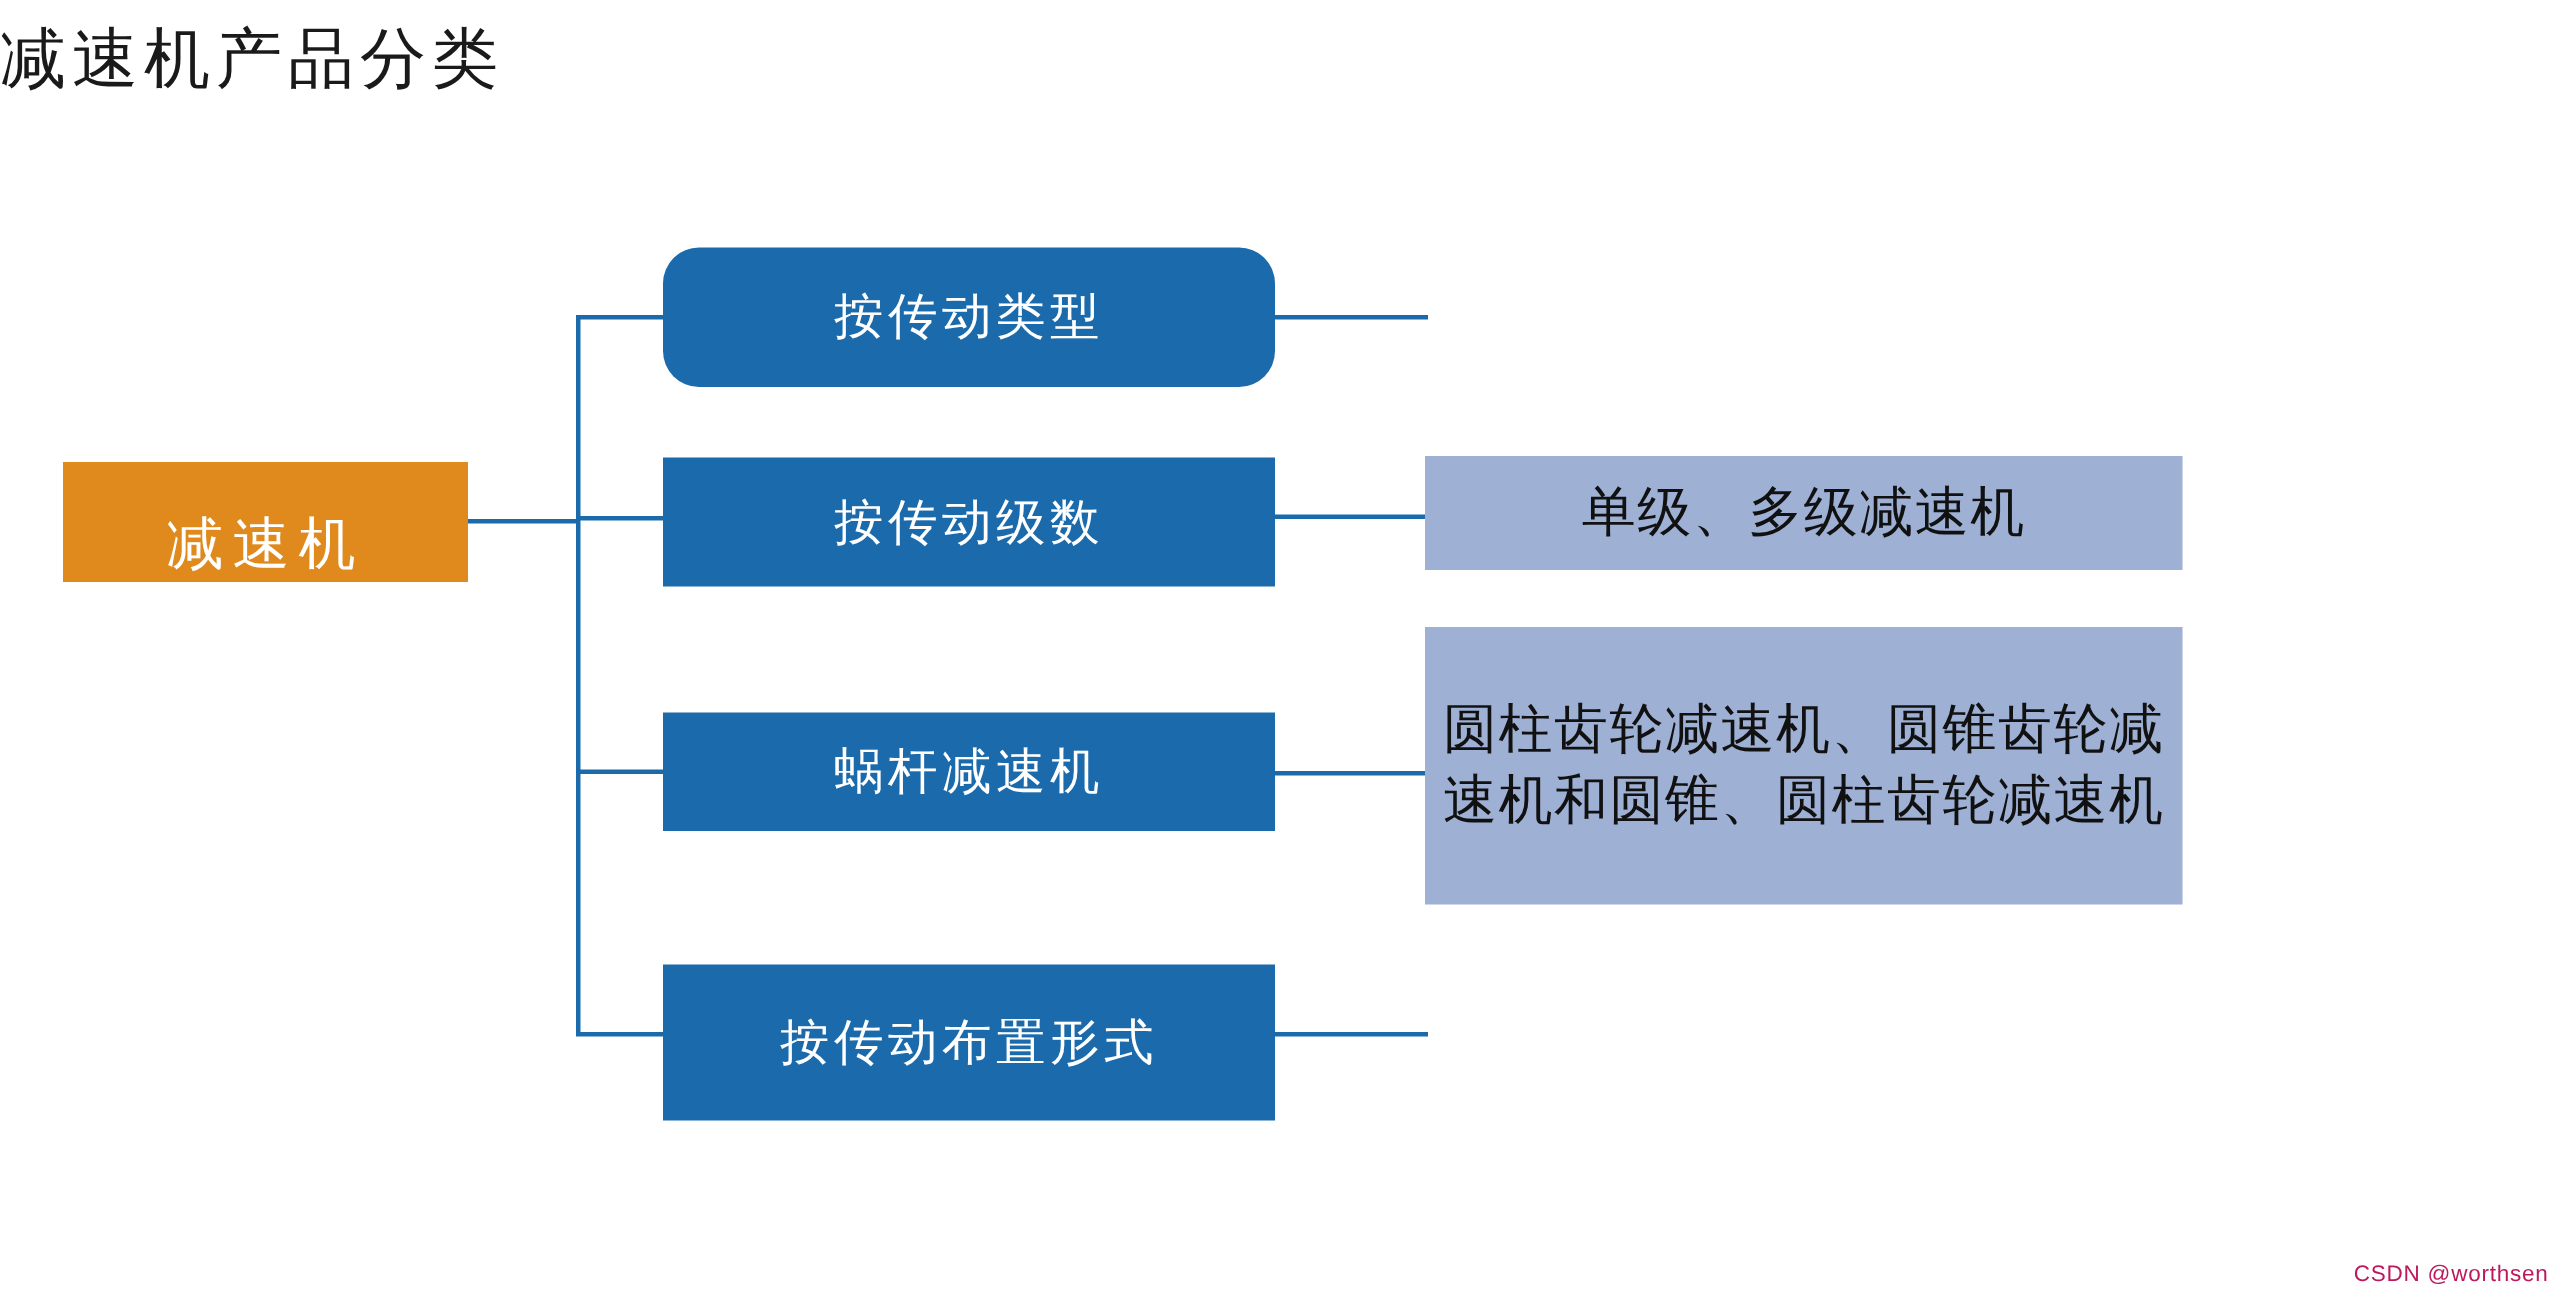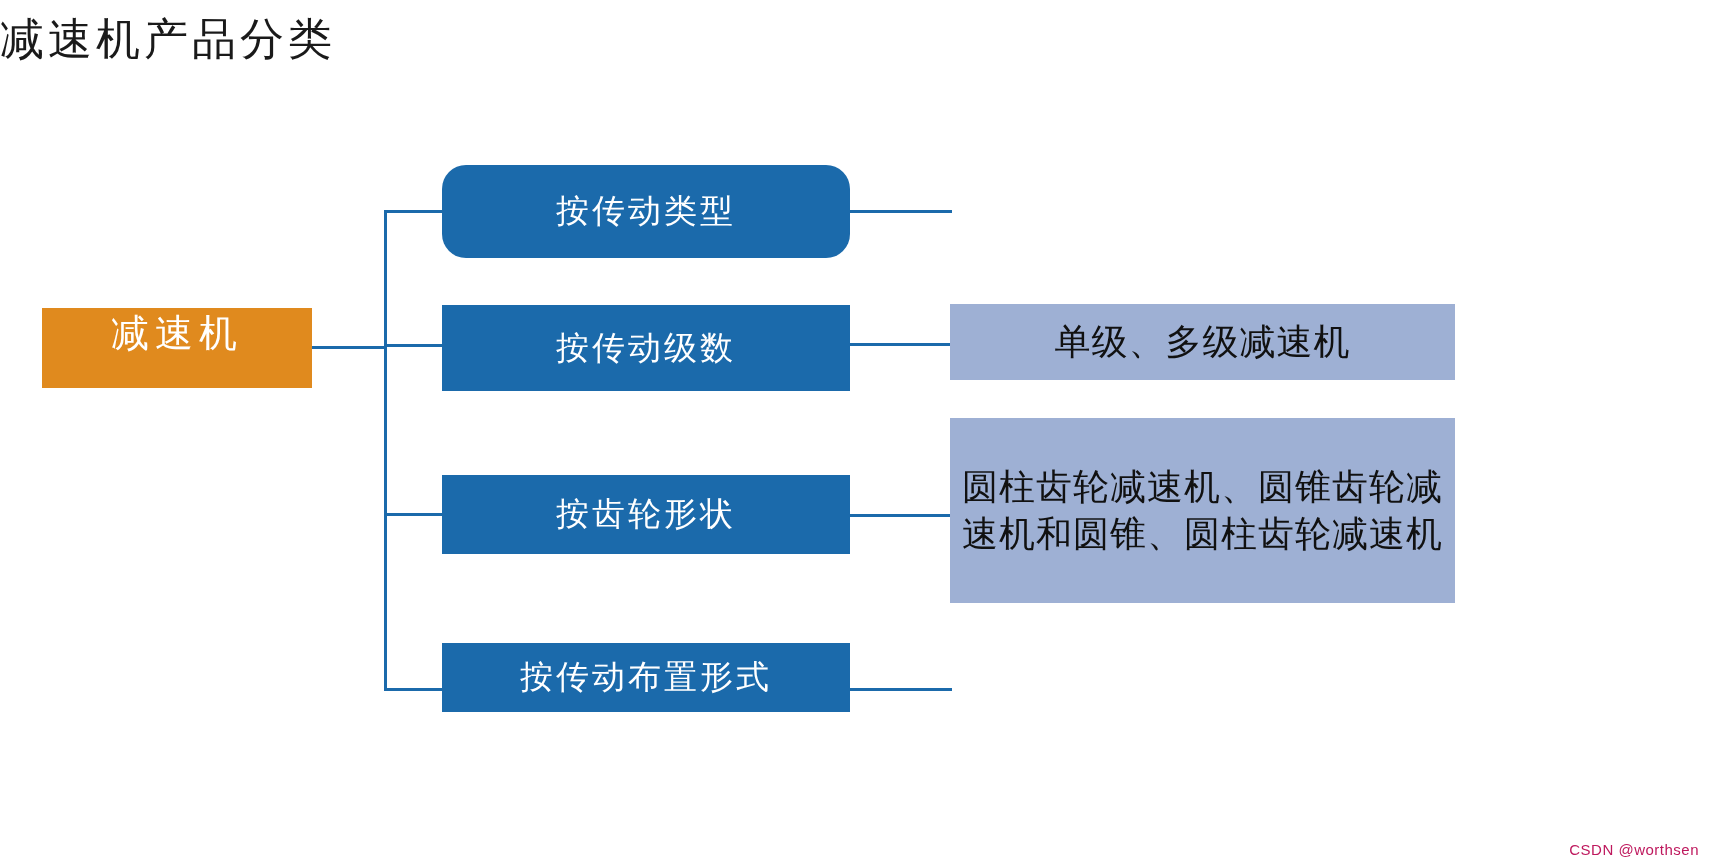--- a/index.html
+++ b/index.html
@@ -33,21 +33,21 @@
   
   .root-node {
     position: absolute;
     left: 42px;
     top: 308px;
     width: 270px;
     height: 80px;
     background: #E08A1E;
     color: #ffffff;
     display: flex;
-    align-items: flex-start;
+    align-items: flex-end;
     justify-content: center;
     font-family: "DejaVu Serif", "Liberation Serif", serif;
     font-size: 38px;
     letter-spacing: 6px;
     white-space: nowrap;
   }
   
   .cat-node {
     position: absolute;
     left: 442px;
@@ -58,21 +58,21 @@
     align-items: center;
     justify-content: center;
     font-family: "DejaVu Serif", "Liberation Serif", serif;
     font-size: 33px;
     letter-spacing: 3px;
     white-space: nowrap;
   }
   .cat-1 { top: 165px; height: 93px; border-radius: 24px; }
   .cat-2 { top: 305px; height: 86px; }
   .cat-3 { top: 475px; height: 79px; }
-  .cat-4 { top: 643px; height: 69px; }
+  .cat-4 { top: 643px; height: 104px; }
   
   .detail-node {
     position: absolute;
     left: 950px;
     width: 505px;
     background: #9EB0D4;
     color: #111111;
     display: flex;
     align-items: center;
     justify-content: center;
@@ -131,21 +131,21 @@
   <div class="line-h" style="left:848px; top:514px; width:104px;"></div>
   <div class="line-h" style="left:848px; top:688px; width:104px;"></div>
 
   <div class="cat-node cat-1">
     <span>按传动类型</span>
   </div>
   <div class="cat-node cat-2">
     <span>按传动级数</span>
   </div>
   <div class="cat-node cat-3">
-    <span>按齿轮形状</span>
+    <span>蜗杆减速机</span>
   </div>
   <div class="cat-node cat-4">
     <span>按传动布置形式</span>
   </div>
 
   <div class="detail-node det-2">
     <span>单级、多级减速机</span>
   </div>
   <div class="detail-node det-3">
     <span>圆柱齿轮减速机、圆锥齿轮减速机和圆锥、圆柱齿轮减速机</span>

